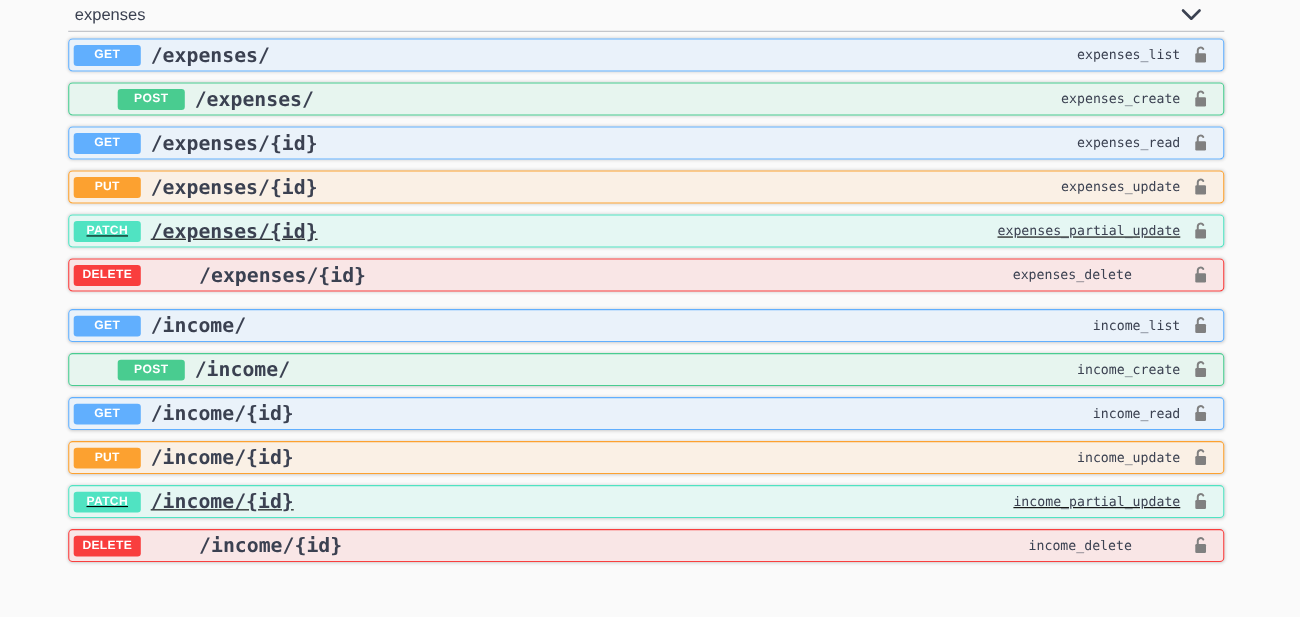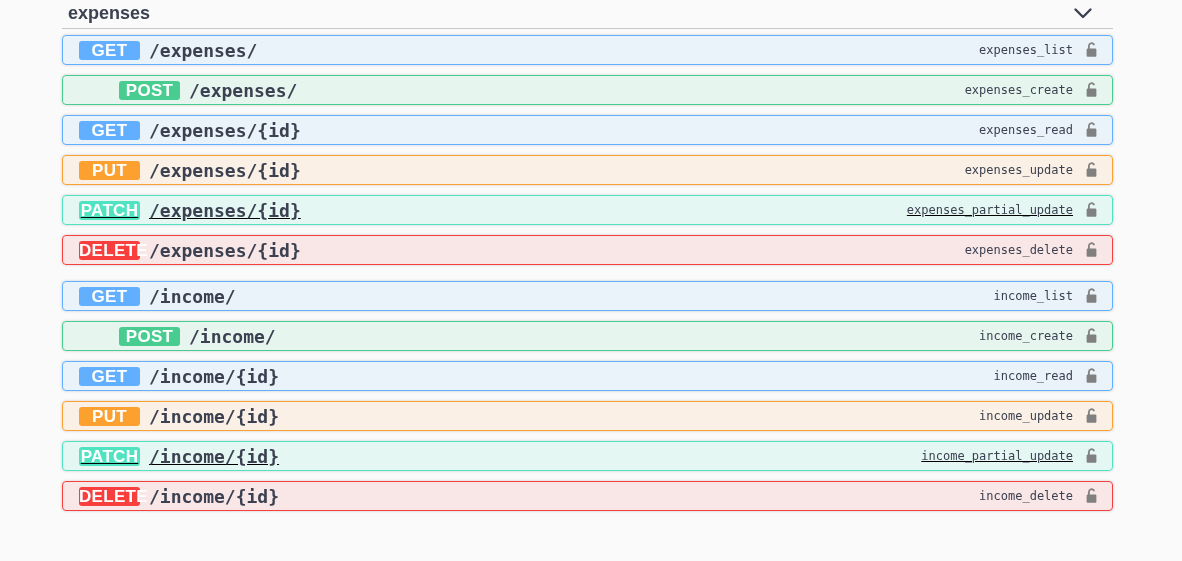--- a/index.html
+++ b/index.html
@@ -20,22 +20,22 @@
     display: flex;
     justify-content: space-between;
     align-items: center;
     height: 26px;
     padding: 0 18px 4px 6px;
     border-bottom: 1px solid rgba(59,65,81,.28);
     margin-bottom: 6px;
     cursor: pointer;
   }
   .section-title {
-    font-size: 18px;
-    font-weight: 700;
+    font-size: 15px;
+    font-weight: 400;
     color: #3b4151;
   }
   .chevron-btn {
     background: none; border: none; cursor: pointer;
     display: flex; align-items: center; padding: 2px;
   }
   .opblock {
     display: flex;
     align-items: center;
     height: 30px;
@@ -43,33 +43,32 @@
     border: 1px solid;
     border-radius: 4px;
     box-shadow: 0 0 3px rgba(0,0,0,.19);
     padding: 0 13px 0 4px;
     cursor: pointer;
   }
   .opblock.get    { background: rgba(97,175,254,.10);  border-color: #61affe; }
   .opblock.post   { background: rgba(73,204,144,.10);  border-color: #49cc90; padding-left: 44px; }
   .opblock.put    { background: rgba(252,161,48,.10);  border-color: #fca130; justify-content: center; }
   .opblock.patch  { background: rgba(80,227,194,.12);  border-color: #50e3c2; text-decoration: underline; }
-  .opblock.delete { background: rgba(249,62,62,.10);   border-color: #f93e3e; }
+  .opblock.delete { background: rgba(249,62,62,.10);   border-color: #f93e3e; gap: 44px; }
   .method-badge {
     width: 61px;
     height: 19px;
     line-height: 19px;
     text-align: center;
     border-radius: 3px;
     color: #ffffff;
-    font-size: 17px;
+    font-size: 11px;
     font-weight: 700;
     letter-spacing: .3px;
     flex: 0 0 auto;
-    margin-left: 12px;
   }
   .method-badge.get    { background: #61affe; }
   .method-badge.post   { background: #49cc90; }
   .method-badge.put    { background: #fca130; }
   .method-badge.patch  { background: #50e3c2; }
   .method-badge.delete { background: #f93e3e; }
   .op-path {
     font-family: "DejaVu Sans Mono", monospace;
     font-size: 18px;
     font-weight: 700;

